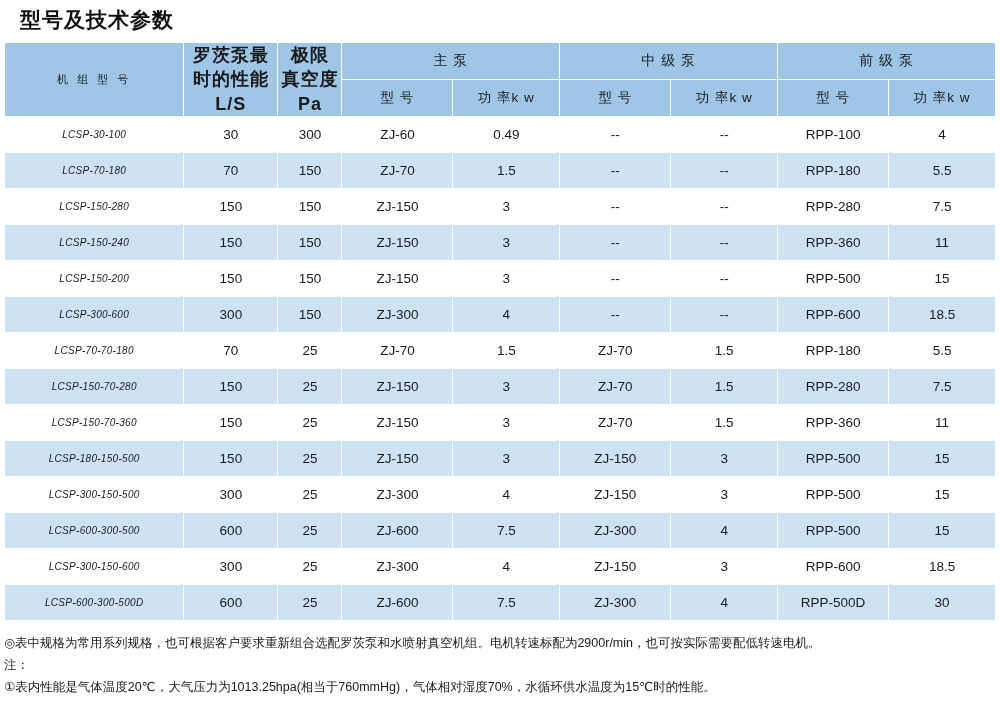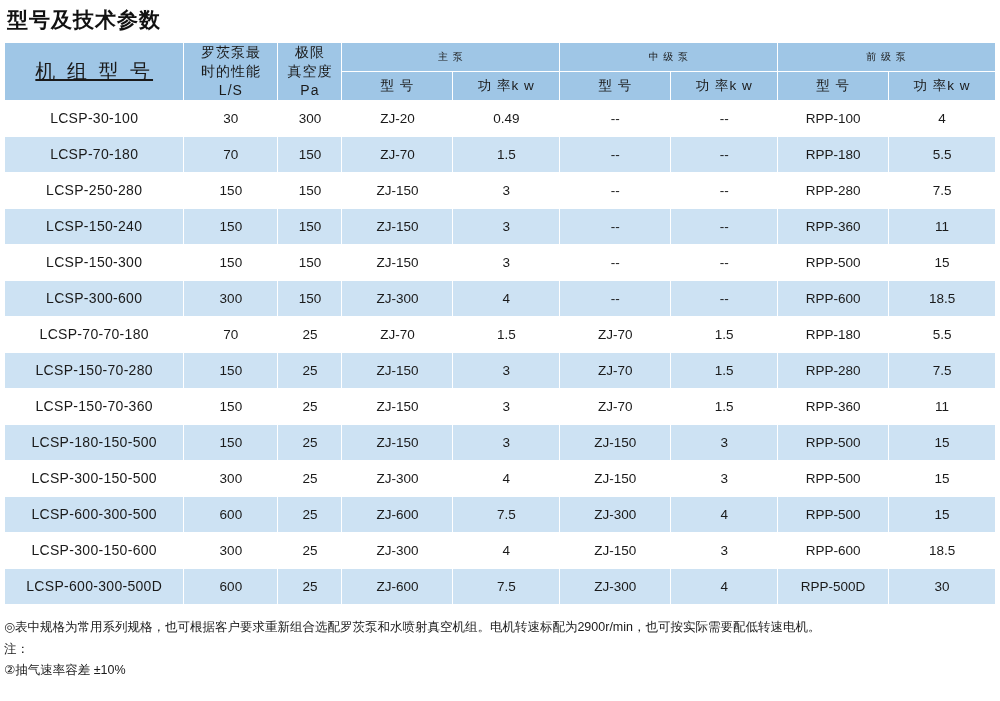--- a/index.html
+++ b/index.html
@@ -18,21 +18,21 @@
     width: 1000px;
     height: 701px;
     position: relative;
     box-sizing: border-box;
     padding: 0;
   }
   .page-title {
     font-size: 21px;
     font-weight: bold;
     color: #111;
-    margin: 6px 0 8px 7px;
+    margin: 6px 0 8px 20px;
     letter-spacing: 1px;
   }
   table.spec {
     border-collapse: collapse;
     width: 992px;
     margin-left: 4px;
     table-layout: fixed;
   }
   table.spec th, table.spec td {
     border: 1px solid #ffffff;
@@ -42,44 +42,45 @@
     color: #1a1a1a;
     padding: 0;
   }
   thead th {
     background: #9fc6e6;
     font-weight: normal;
     letter-spacing: 1px;
     height: 25px;
   }
   thead th.grp {
-    font-size: 10px;
+    font-size: 14px;
   }
   thead th.tall {
     height: 50px;
     line-height: 1.35;
-    font-size: 14px;
+    font-size: 18px;
+    font-weight: bold;
   }
   thead th.modelcol {
-    font-size: 20px;
+    font-size: 11px;
     letter-spacing: 3px;
-    text-decoration: underline;
   }
   tbody td {
     height: 35px;
   }
   tbody tr.odd td {
     background: #ffffff;
   }
   tbody tr.even td {
     background: #cde2f3;
   }
   tbody td.model {
-    font-size: 14px;
+    font-size: 10px;
     letter-spacing: 0.3px;
+    font-style: italic;
   }
   .notes {
     margin: 12px 0 0 4px;
     font-size: 12.5px;
     line-height: 1.75;
     color: #1a1a1a;
   }
   .notes .lead {
     font-size: 12.5px;
   }
@@ -138,40 +139,40 @@
         <th>功 率k w</th>
         <th>型 号</th>
         <th>功 率k w</th>
       </tr>
     </thead>
     <tbody>
       <tr class="odd">
         <td class="model">LCSP-30-100</td>
         <td>30</td>
         <td>300</td>
-        <td>ZJ-20</td>
+        <td>ZJ-60</td>
         <td>0.49</td>
         <td>--</td>
         <td>--</td>
         <td>RPP-100</td>
         <td>4</td>
       </tr>
       <tr class="even">
         <td class="model">LCSP-70-180</td>
         <td>70</td>
         <td>150</td>
         <td>ZJ-70</td>
         <td>1.5</td>
         <td>--</td>
         <td>--</td>
         <td>RPP-180</td>
         <td>5.5</td>
       </tr>
       <tr class="odd">
-        <td class="model">LCSP-250-280</td>
+        <td class="model">LCSP-150-280</td>
         <td>150</td>
         <td>150</td>
         <td>ZJ-150</td>
         <td>3</td>
         <td>--</td>
         <td>--</td>
         <td>RPP-280</td>
         <td>7.5</td>
       </tr>
       <tr class="even">
@@ -179,21 +180,21 @@
         <td>150</td>
         <td>150</td>
         <td>ZJ-150</td>
         <td>3</td>
         <td>--</td>
         <td>--</td>
         <td>RPP-360</td>
         <td>11</td>
       </tr>
       <tr class="odd">
-        <td class="model">LCSP-150-300</td>
+        <td class="model">LCSP-150-200</td>
         <td>150</td>
         <td>150</td>
         <td>ZJ-150</td>
         <td>3</td>
         <td>--</td>
         <td>--</td>
         <td>RPP-500</td>
         <td>15</td>
       </tr>
       <tr class="even">
@@ -294,17 +295,18 @@
         <td>4</td>
         <td>RPP-500D</td>
         <td>30</td>
       </tr>
     </tbody>
   </table>
 
   <div class="notes">
     <div class="lead">◎表中规格为常用系列规格，也可根据客户要求重新组合选配罗茨泵和水喷射真空机组。电机转速标配为2900r/min，也可按实际需要配低转速电机。</div>
     <div class="label">注：</div>
+    <div>①表内性能是气体温度20℃，大气压力为1013.25hpa(相当于760mmHg)，气体相对湿度70%，水循环供水温度为15℃时的性能。</div>
     <div>②抽气速率容差 ±10%</div>
 
   </div>
 
 </div>
 
 </body></html>

